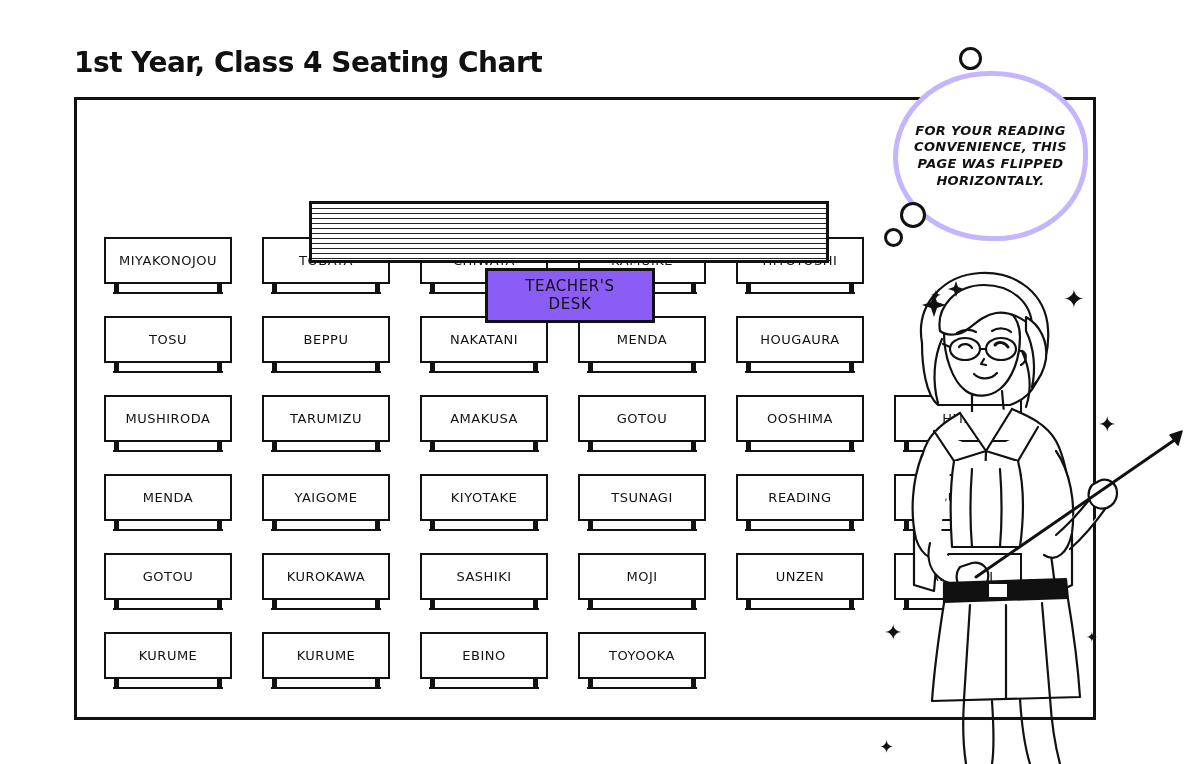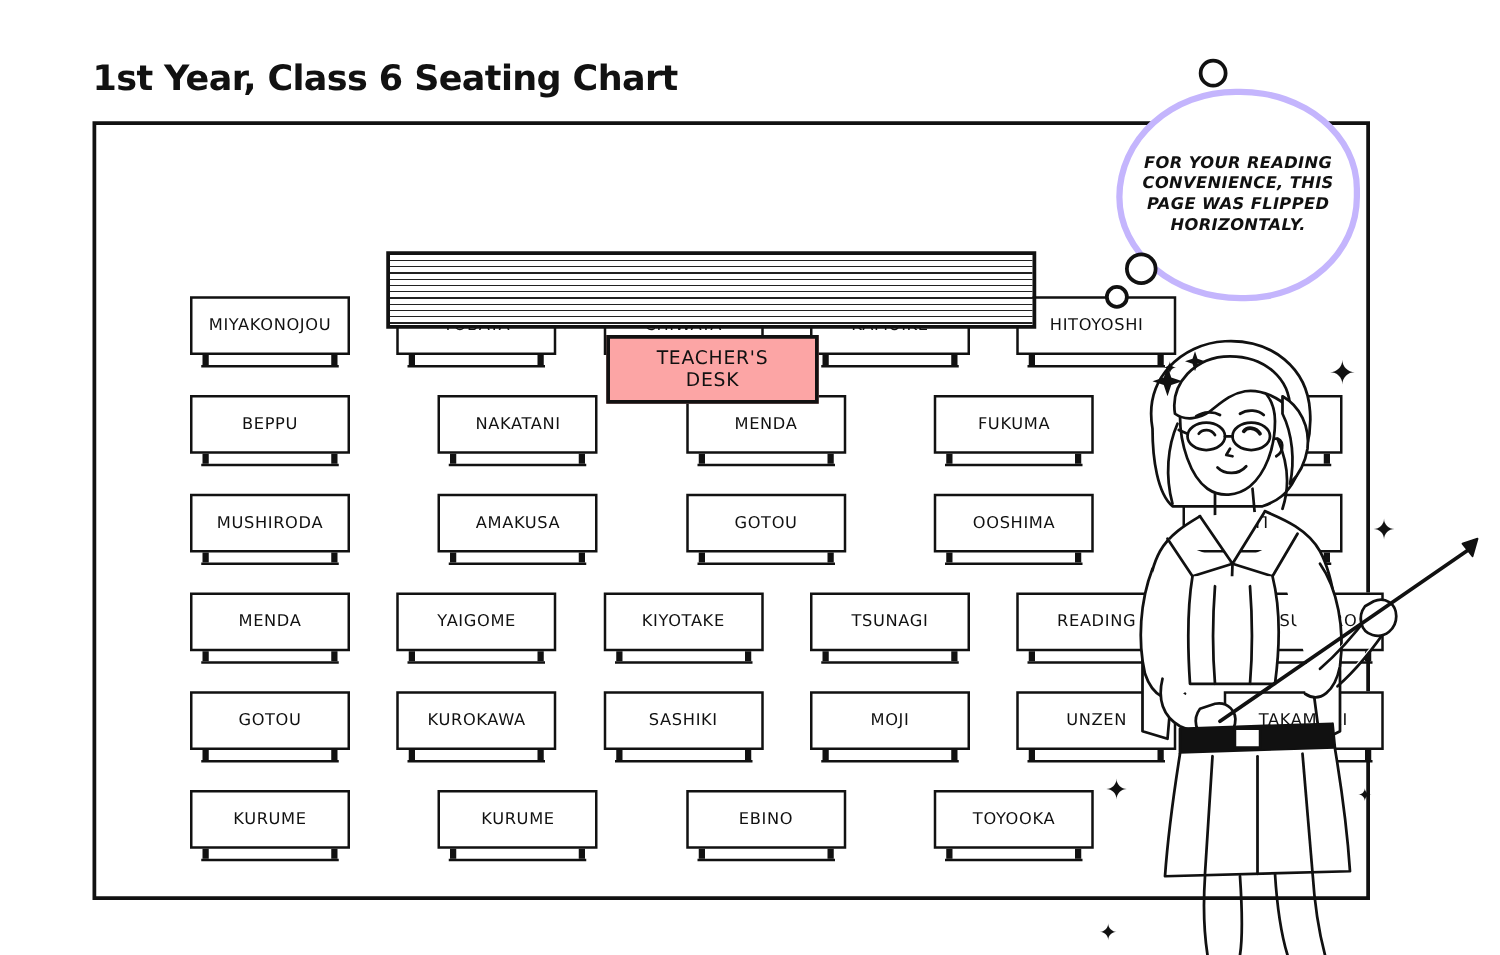--- a/index.html
+++ b/index.html
@@ -64,21 +64,21 @@
 
   
   #teacher-desk {
     position: absolute;
     left: 408px;
     top: 168px;
     width: 170px;
     height: 55px;
     border: 3px solid #111111;
     box-sizing: border-box;
-    background: #fca5a5;
+    background: #8b5cf6;
     display: flex;
     flex-direction: column;
     align-items: center;
     justify-content: center;
     line-height: 1.15;
   }
   #teacher-desk .td-line {
     font-family: "DejaVu Sans", sans-serif;
     font-size: 15px;
     letter-spacing: 0.6px;
@@ -97,21 +97,20 @@
     gap: 0px;
     margin-bottom: 22px;
     height: 57px;
   }
   .seat {
     position: relative;
     width: 128px;
     height: 57px;
     margin-right: 30px;
     box-sizing: border-box;
-    margin-left: 48px;
   }
   .seat:last-child { margin-right: 0; }
   .seat .desk-top {
     position: absolute;
     left: 0;
     top: 0;
     width: 128px;
     height: 47px;
     border: 2px solid #111111;
     box-sizing: border-box;
@@ -201,21 +200,21 @@
     font-size: 18px;
     line-height: 1;
     font-family: "DejaVu Sans", sans-serif;
   }
 </style>
 </head>
 <body>
 
 <div id="page">
 
-  <div id="title">1st Year, Class 6 Seating Chart</div>
+  <div id="title">1st Year, Class 4 Seating Chart</div>
 
   <div id="room">
 
     <div id="seat-grid">
 
       <div class="seat-row">
         <div class="seat">
           <div class="desk-top">
             <span class="desk-label">MIYAKONOJOU</span>
           </div>
@@ -254,20 +253,28 @@
           <div class="desk-leg-l"></div>
           <div class="desk-leg-r"></div>
           <div class="desk-base"></div>
         </div>
         <div class="seat empty"></div>
       </div>
 
       <div class="seat-row">
         <div class="seat">
           <div class="desk-top">
+            <span class="desk-label">TOSU</span>
+          </div>
+          <div class="desk-leg-l"></div>
+          <div class="desk-leg-r"></div>
+          <div class="desk-base"></div>
+        </div>
+        <div class="seat">
+          <div class="desk-top">
             <span class="desk-label">BEPPU</span>
           </div>
           <div class="desk-leg-l"></div>
           <div class="desk-leg-r"></div>
           <div class="desk-base"></div>
         </div>
         <div class="seat">
           <div class="desk-top">
             <span class="desk-label">NAKATANI</span>
           </div>
@@ -278,40 +285,40 @@
         <div class="seat">
           <div class="desk-top">
             <span class="desk-label">MENDA</span>
           </div>
           <div class="desk-leg-l"></div>
           <div class="desk-leg-r"></div>
           <div class="desk-base"></div>
         </div>
         <div class="seat">
           <div class="desk-top">
-            <span class="desk-label">FUKUMA</span>
-          </div>
-          <div class="desk-leg-l"></div>
-          <div class="desk-leg-r"></div>
-          <div class="desk-base"></div>
-        </div>
-        <div class="seat">
-          <div class="desk-top">
             <span class="desk-label">HOUGAURA</span>
           </div>
           <div class="desk-leg-l"></div>
           <div class="desk-leg-r"></div>
           <div class="desk-base"></div>
         </div>
       </div>
 
       <div class="seat-row">
         <div class="seat">
           <div class="desk-top">
             <span class="desk-label">MUSHIRODA</span>
+          </div>
+          <div class="desk-leg-l"></div>
+          <div class="desk-leg-r"></div>
+          <div class="desk-base"></div>
+        </div>
+        <div class="seat">
+          <div class="desk-top">
+            <span class="desk-label">TARUMIZU</span>
           </div>
           <div class="desk-leg-l"></div>
           <div class="desk-leg-r"></div>
           <div class="desk-base"></div>
         </div>
         <div class="seat">
           <div class="desk-top">
             <span class="desk-label">AMAKUSA</span>
           </div>
           <div class="desk-leg-l"></div>

